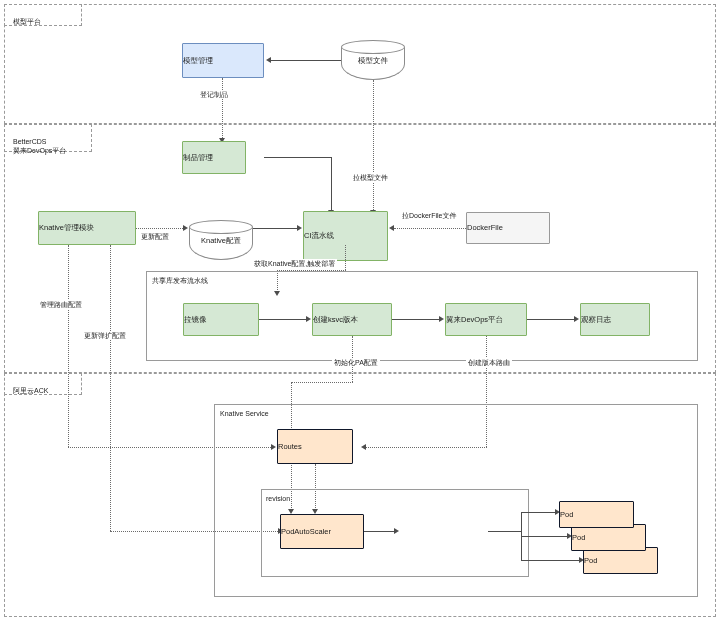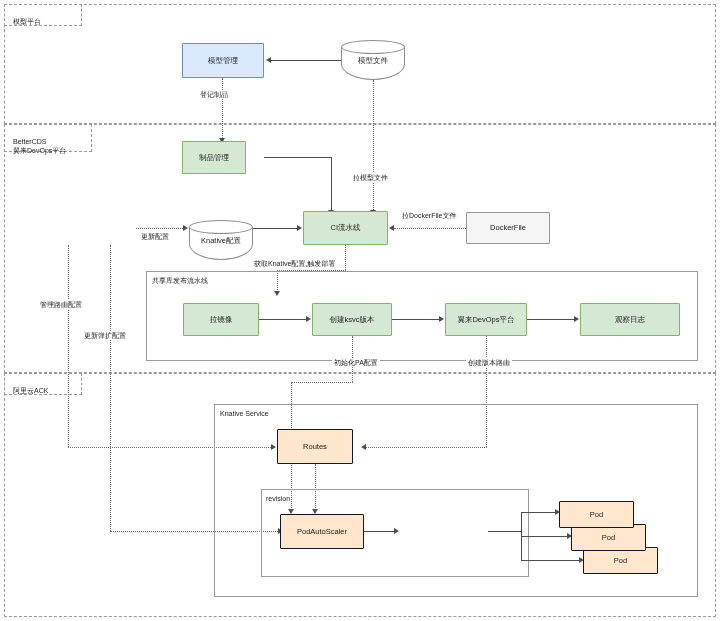--- a/index.html
+++ b/index.html
@@ -50,21 +50,21 @@
     color: #1a1a1a;
     background: transparent;
     white-space: nowrap;
   }
   
   .node {
     position: absolute;
     box-sizing: border-box;
     display: flex;
     align-items: center;
-    justify-content: center;
+    justify-content: flex-start;
     font-size: 7.5px;
     line-height: 10px;
     text-align: center;
     color: #1a1a1a;
     border-radius: 1px;
   }
   .n-green {
     background: #d5e8d4;
     border: 1px solid #82b366;
   }
@@ -210,28 +210,31 @@
   <div class="elabel" style="left:351px; top:173px;">拉模型文件</div>
 
   <div class="node n-green" style="left:182px; top:141px; width:64px; height:33px;">
     <span>制品管理</span>
   </div>
 
   <div class="ln ln-h" style="left:264px; top:157px; width:67px;"></div>
   <div class="ln ln-v" style="left:331px; top:157px; height:53px;"></div>
   <div class="arw arw-d" style="left:328px; top:210px;"></div>
 
+  <div class="node n-green" style="left:38px; top:211px; width:98px; height:34px;">
+    <span>Knative管理模块</span>
+  </div>
 
   <div class="cyl" style="left:189px; top:220px; width:64px; height:40px;">
     <div class="cyl-body"></div>
     <div class="cyl-top"></div>
     <div class="cyl-text">Knative配置</div>
   </div>
 
-  <div class="node n-green" style="left:303px; top:211px; width:85px; height:34px;">
+  <div class="node n-green" style="left:303px; top:211px; width:85px; height:50px;">
     <span>CI流水线</span>
   </div>
 
   <div class="node n-gray" style="left:466px; top:212px; width:84px; height:32px;">
     <span>DockerFile</span>
   </div>
 
   <div class="dot-h" style="left:136px; top:228px; width:47px;"></div>
   <div class="arw arw-r" style="left:183px; top:225px;"></div>
   <div class="elabel" style="left:139px; top:232px;">更新配置</div>
@@ -254,21 +257,21 @@
 
   <div class="node n-green" style="left:183px; top:303px; width:76px; height:33px;">
     <span>拉镜像</span>
   </div>
   <div class="node n-green" style="left:312px; top:303px; width:80px; height:33px;">
     <span>创建ksvc版本</span>
   </div>
   <div class="node n-green" style="left:445px; top:303px; width:82px; height:33px;">
     <span>翼来DevOps平台</span>
   </div>
-  <div class="node n-green" style="left:580px; top:303px; width:100px; height:33px;">
+  <div class="node n-green" style="left:580px; top:303px; width:70px; height:33px;">
     <span>观察日志</span>
   </div>
 
   <div class="ln ln-h" style="left:259px; top:319px; width:47px;"></div>
   <div class="arw arw-r" style="left:306px; top:316px;"></div>
 
   <div class="ln ln-h" style="left:392px; top:319px; width:47px;"></div>
   <div class="arw arw-r" style="left:439px; top:316px;"></div>
 
   <div class="ln ln-h" style="left:527px; top:319px; width:47px;"></div>

